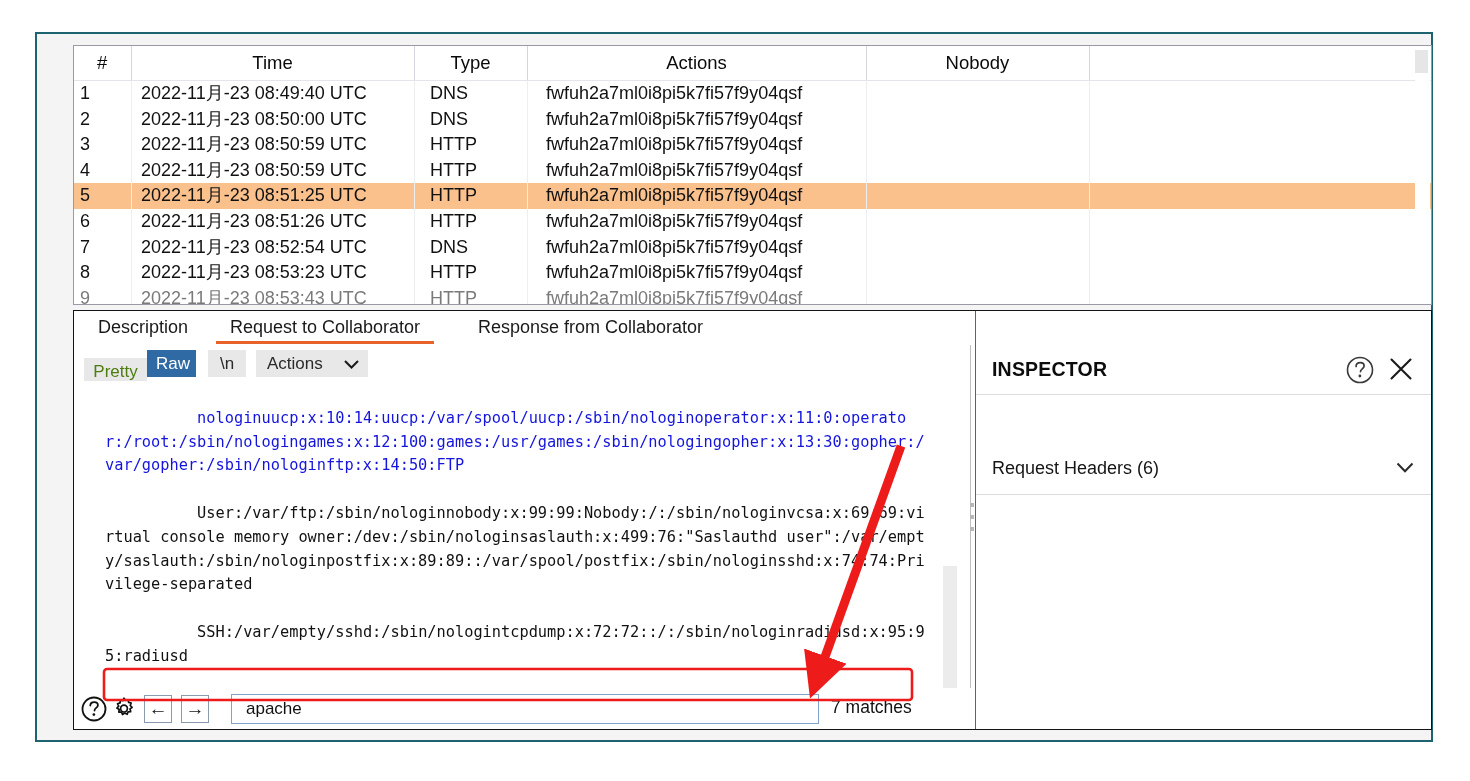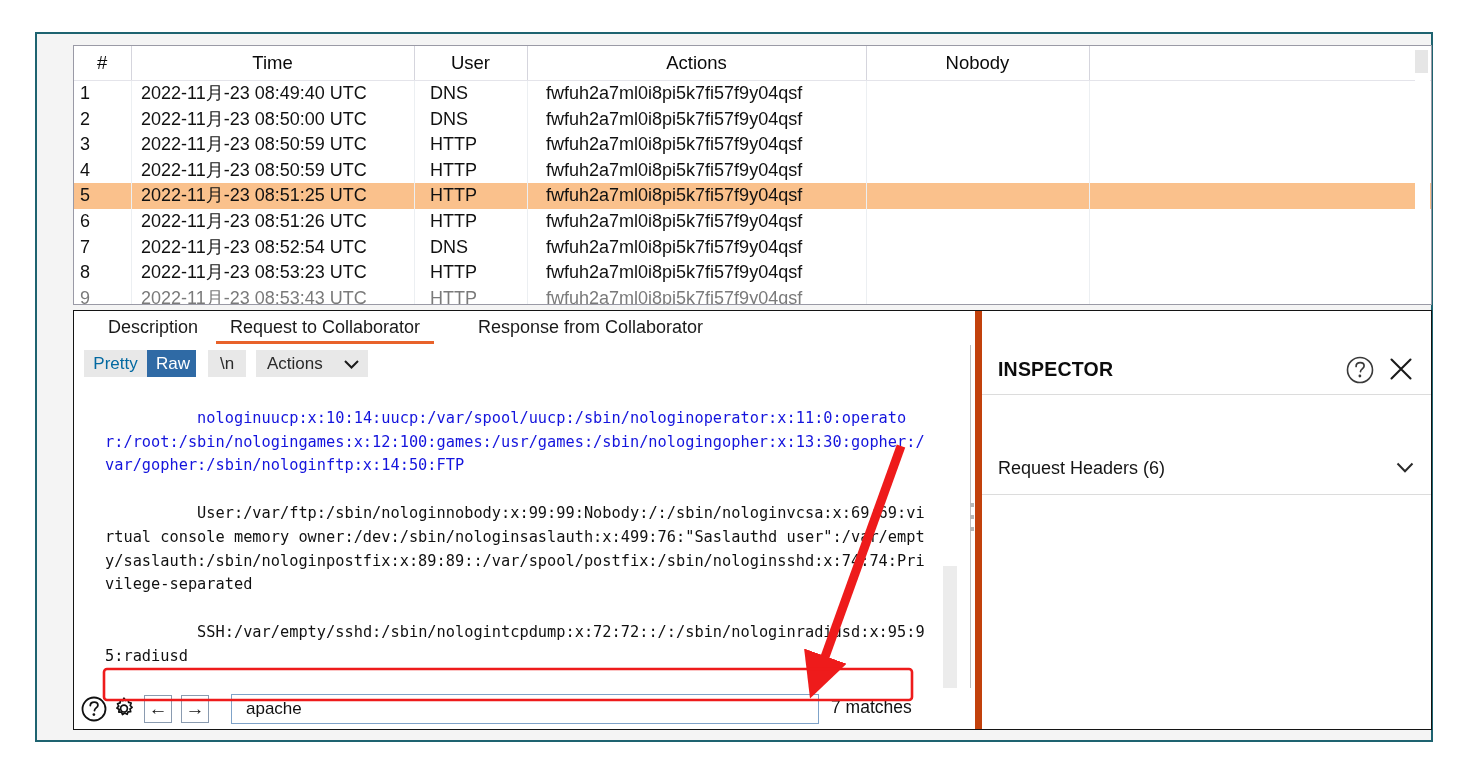--- a/index.html
+++ b/index.html
@@ -131,21 +131,21 @@
     font-size: 17px;
     padding: 0 9px;
     box-sizing: border-box;
     background: #e8e8e8;
     color: #2a2a2a;
     border: none;
     cursor: default;
     font-family: "Liberation Sans", sans-serif;
     white-space: nowrap;
   }
-  .tbtn.dim   { color: #0369a1; background: #e8e8e8; }
+  .tbtn.dim   { color: #4d7c0f; background: #e8e8e8; margin-top: 8px; }
   .tbtn.sel   { background: #2f6aa5; color: #ffffff; }
 
   
   #body-wrap {
     position: absolute; left: 0; top: 70px;
     width: 866px; height: 308px;
     background: #ffffff;
     overflow: hidden;
   }
   #body-text {
@@ -227,21 +227,21 @@
     font-size: 17.5px;
     color: #111111;
     white-space: nowrap;
   }
 
   
   #inspector {
     position: absolute; left: 901px; top: 0;
     width: 457px; height: 418px;
     background: #ffffff;
-    border-left: 7px solid #c2410c;
+    border-left: 1px solid #c2410c;
     box-sizing: border-box;
   }
   #insp-head {
     position: absolute; left: 0; top: 34px;
     width: 100%; height: 50px;
     border-bottom: 1px solid #dcdcdc;
     box-sizing: border-box;
   }
   #insp-title {
     position: absolute; left: 16px; top: 13px;
@@ -296,21 +296,21 @@
             <col class="col-time">
             <col class="col-type">
           <col class="col-pay">
             <col class="col-com">
             <col class="col-x">
         </colgroup>
         <thead>
           <tr>
             <th>#</th>
             <th>Time</th>
-            <th>User</th>
+            <th>Type</th>
             <th>Actions</th>
             <th>Nobody</th>
             <th></th>
           </tr>
         </thead>
         <tbody id="tbody">
             <tr>
               <td class="c-idx">1</td>
               <td class="c-time">2022-11月-23 08:49:40 UTC</td>
               <td class="c-type">DNS</td>
@@ -385,21 +385,21 @@
           </tbody>
       </table>
       <div id="tbl-scroll">
         <div id="tbl-thumb"></div>
       </div>
     </div>
 
     <div id="lower">
 
       <div id="tabs">
-        <div class="tab" style="left:20px">Description</div>
+        <div class="tab" style="left:10px">Description</div>
         <div class="tab active" style="left:142px">Request to Collaborator</div>
         <div class="tab" style="left:390px">Response from Collaborator</div>
       </div>
 
       <div id="toolbar">
         <button class="tbtn dim" style="left:10px;width:63px">Pretty</button>
         <button class="tbtn sel" style="left:73px;width:49px">Raw</button>
         <button class="tbtn" style="left:134px;width:38px">\n</button>
         <button class="tbtn" style="left:182px;width:112px;text-align:left;padding-left:11px">
           <span>Actions</span>

